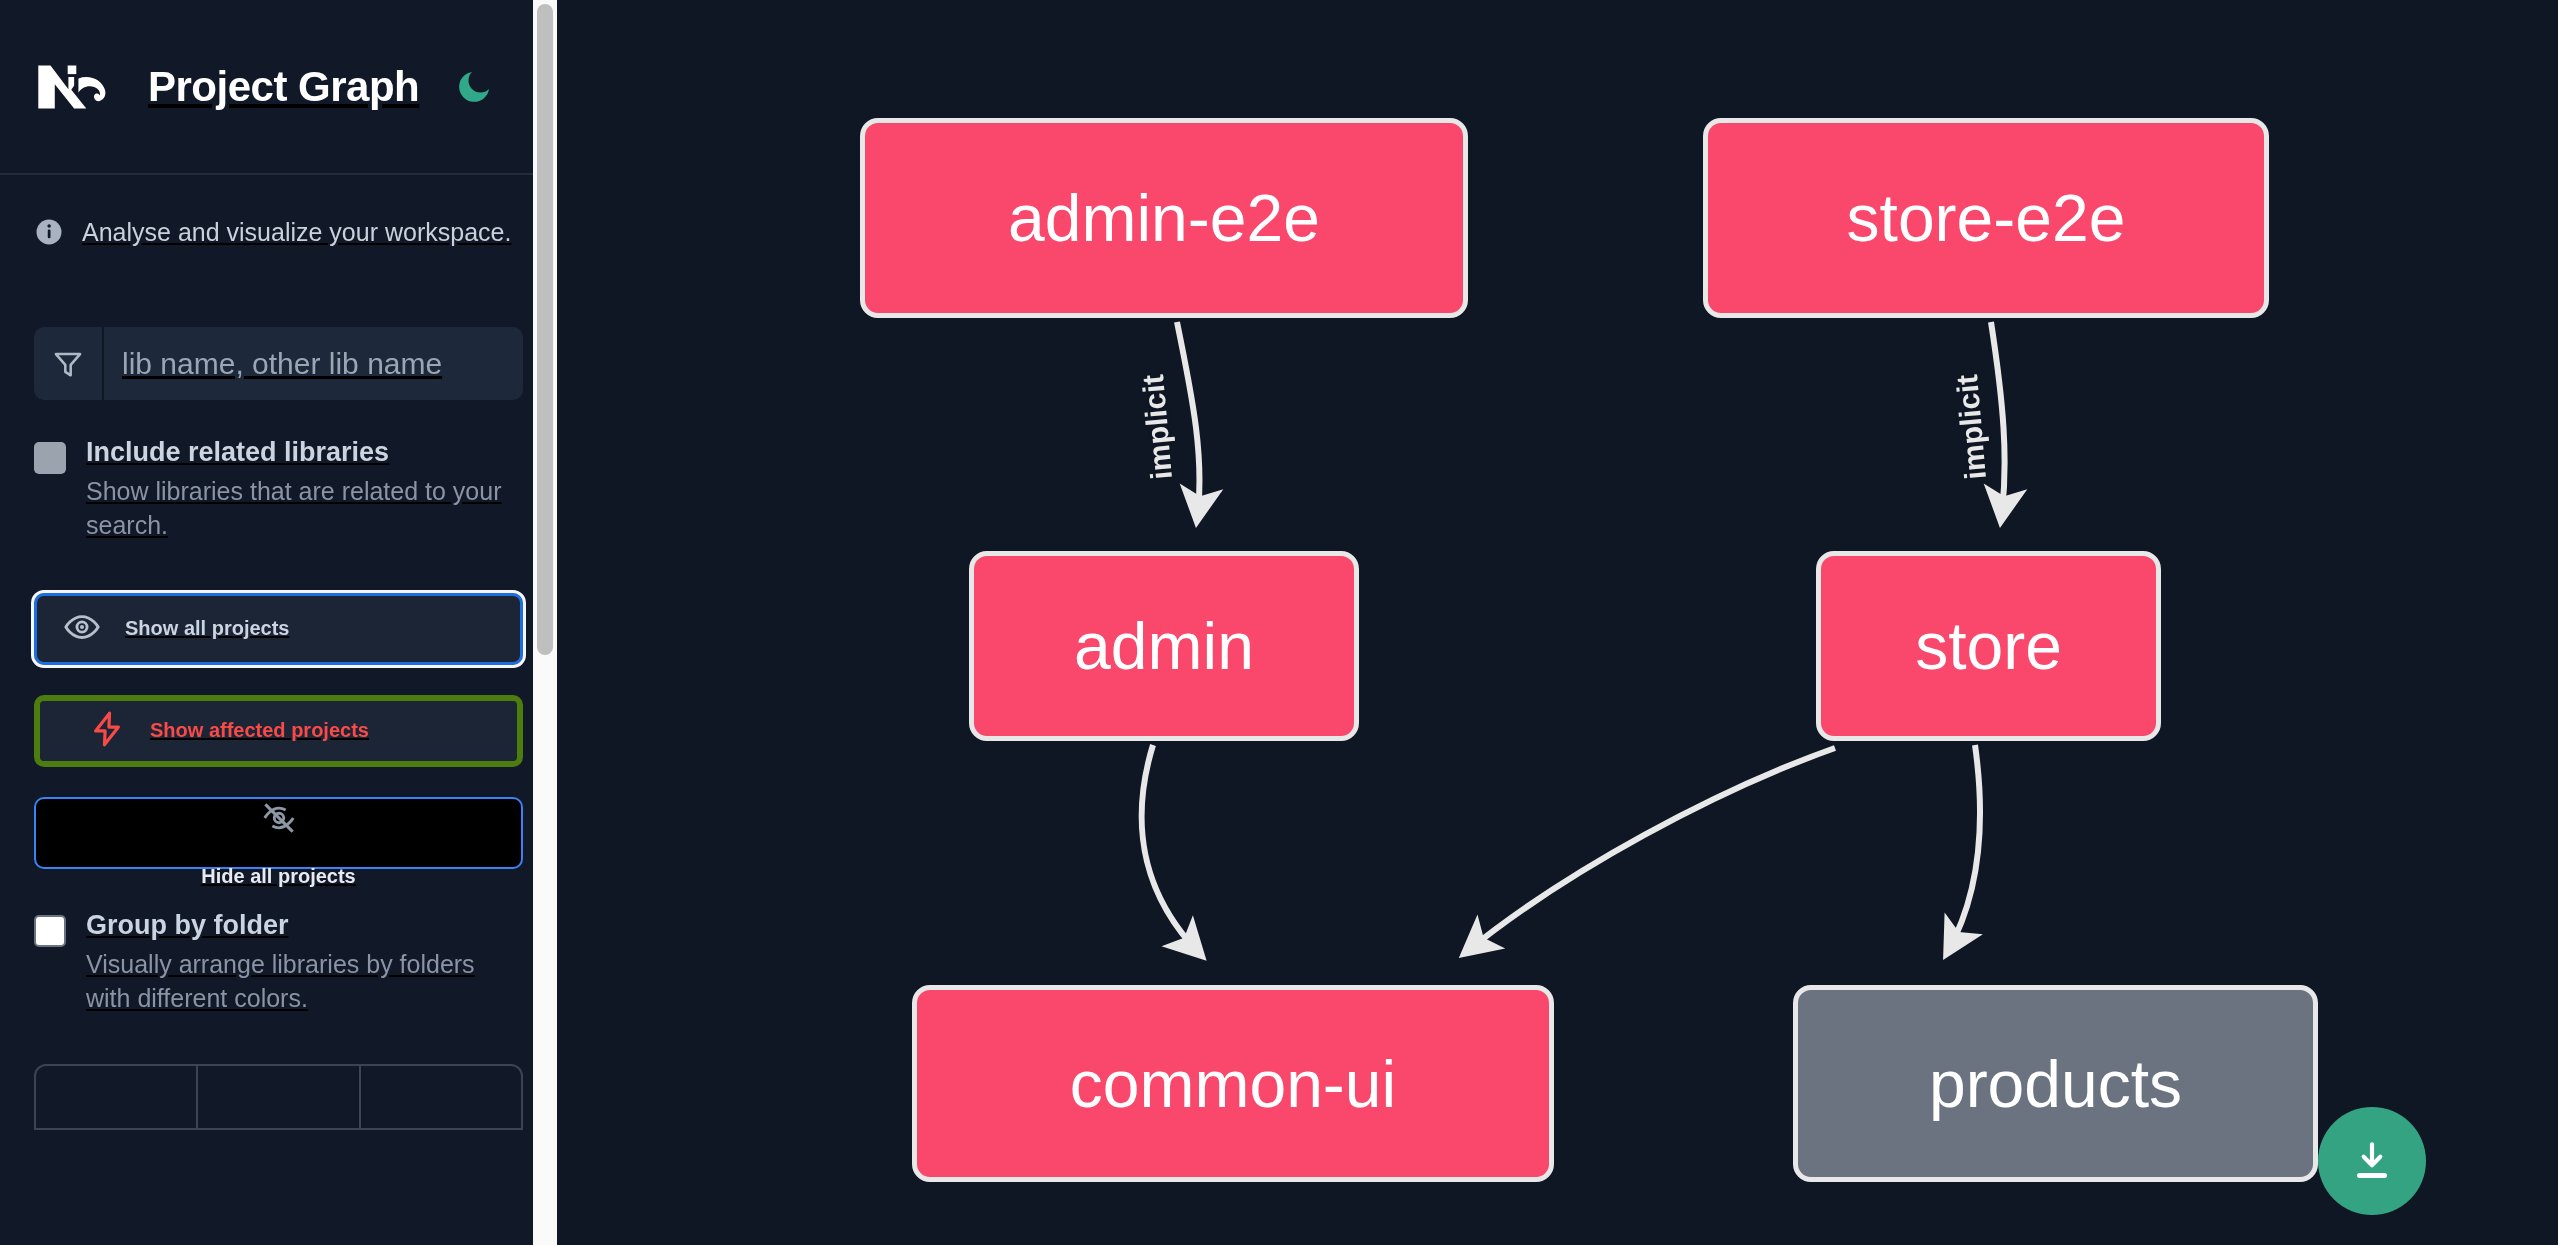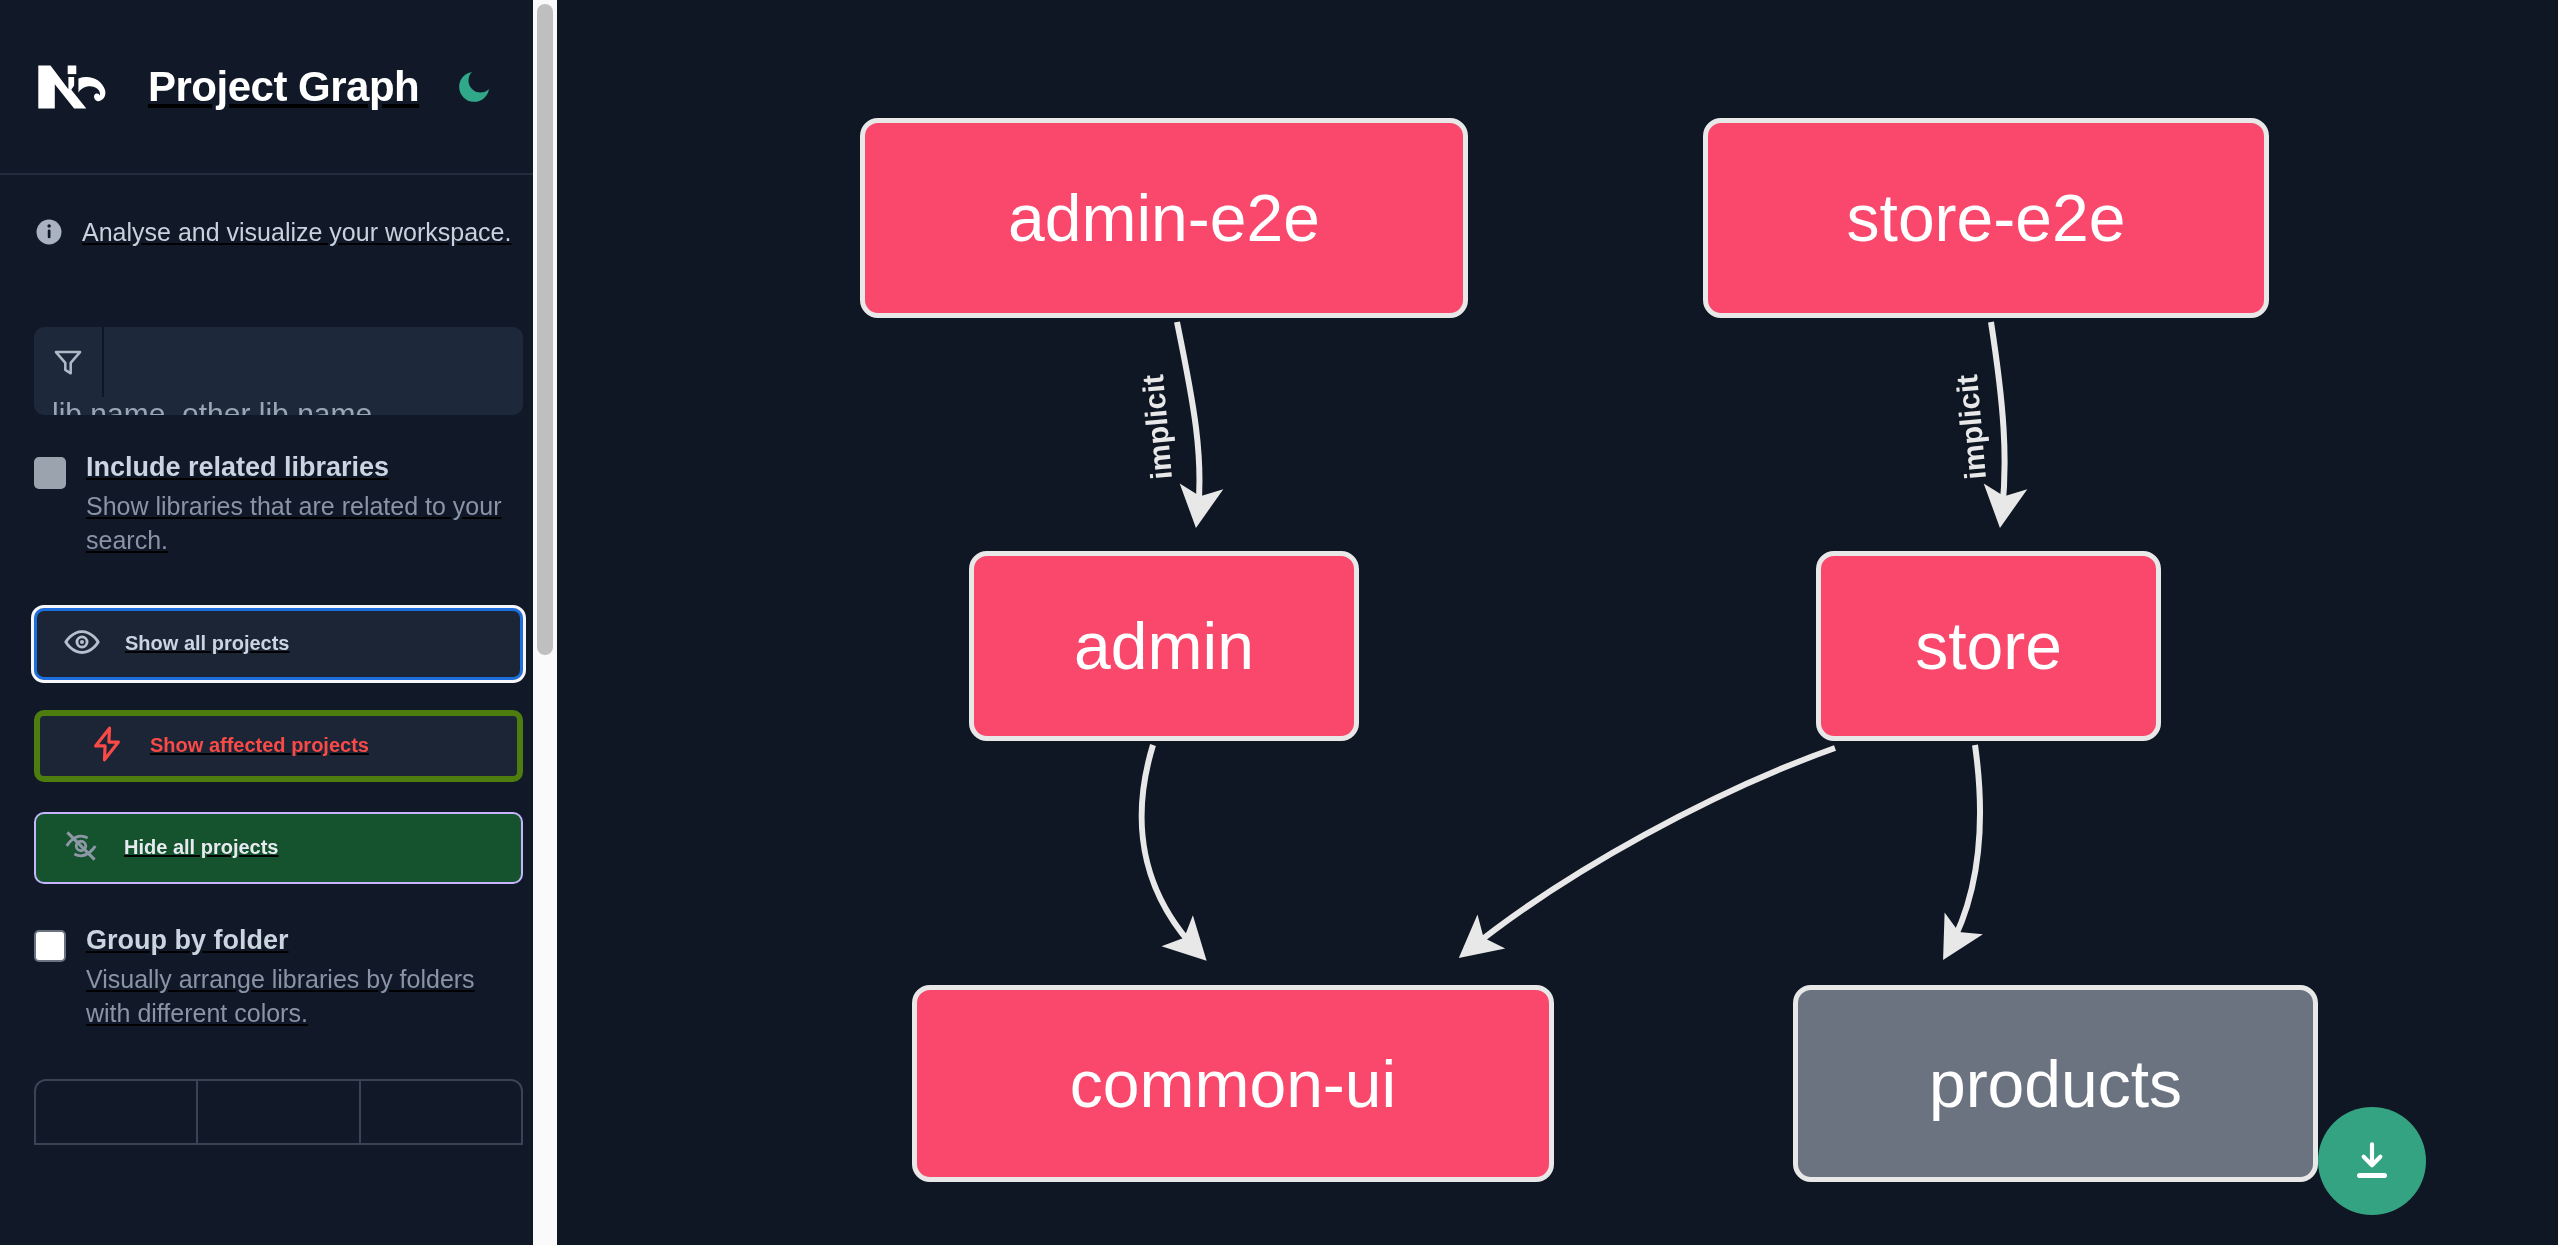--- a/index.html
+++ b/index.html
@@ -74,27 +74,26 @@
   .info-icon { flex: 0 0 30px; width: 30px; height: 30px; }
   .tagline-text {
     color: #C9D1DC;
     font-size: 25px;
     font-weight: 400;
     white-space: nowrap;
   }
 
   .filter-box {
     margin-top: 80px;
-    height: 88px;
+    height: 73px;
     background: #1D283A;
     border-radius: 10px;
     display: flex;
     align-items: stretch;
     overflow: hidden;
-    flex-direction: column;
   }
   .filter-icon-wrap {
     width: 70px;
     flex: 0 0 70px;
     display: flex;
     align-items: center;
     justify-content: center;
     border-right: 2px solid #0F1724;
   }
   .filter-input {
@@ -168,22 +167,23 @@
   .btn-show-all .btn-label { color: #CBD5E1; }
   .btn-affected {
     margin-top: 30px;
     border: 6px solid #4d7c0f;
     background: #1B2535;
     padding-left: 48px;
   }
   .btn-affected .btn-label { color: #FA4A47; }
   .btn-hide-all {
     margin-top: 30px;
-    border: 2px solid #c4b5fd;
-    background: #14532d;
+    border: 2px solid #3b82f6;
+    background: #000000;
+    flex-direction: column;
   }
   .btn-hide-all .btn-label { color: #E7EAF0; }
 
   .checks-block { margin-top: 40px; }
 
   .seg-control {
     margin-top: 48px;
     height: 66px;
     border: 2px solid #3A4454;
     border-top-left-radius: 12px;

